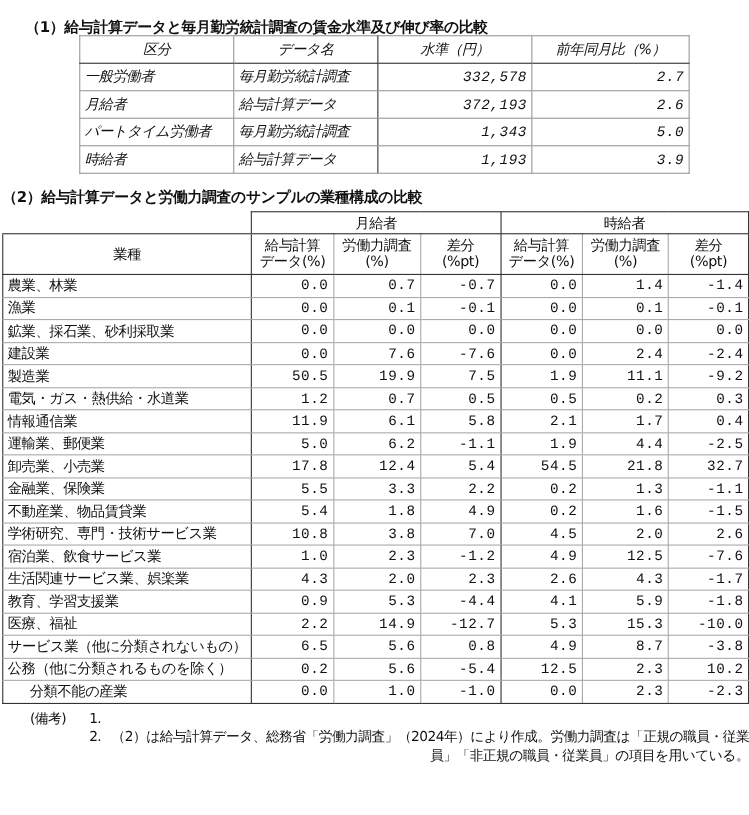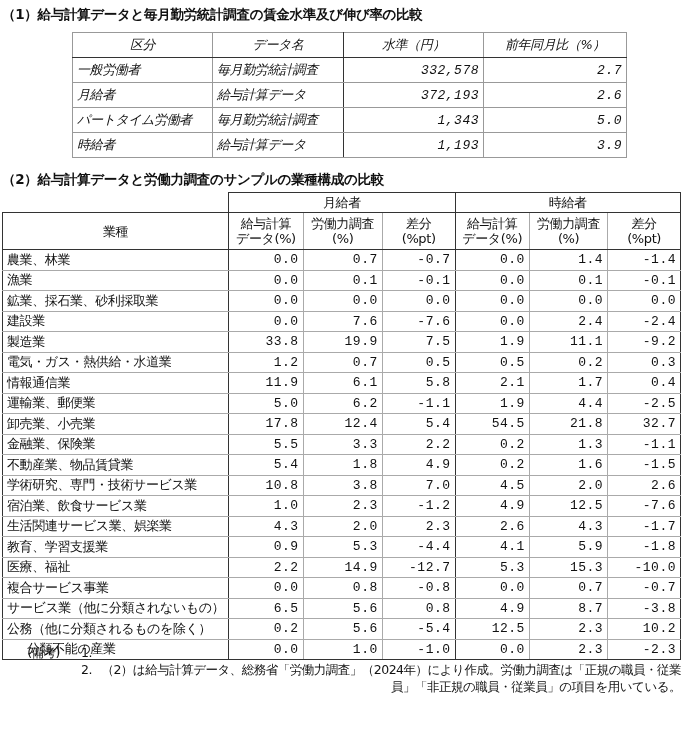--- a/index.html
+++ b/index.html
@@ -38,21 +38,21 @@
 
   .notes { position: absolute; left: 2px; top: 644px; width: 679px; font-size: 12.5px; line-height: 17px; letter-spacing: -0.5px; text-align: right; }
   .note { display: flex; }
   .note-prefix { width: 58px; flex: 0 0 58px; white-space: nowrap; }
   .note-num { width: 32px; flex: 0 0 32px; }
   .note-text { flex: 1; }
 </style>
 </head>
 <body>
 
-<div class="sec-title" style="top:6px;">（1）給与計算データと毎月勤労統計調査の賃金水準及び伸び率の比較</div>
+<div class="sec-title" style="top:16px;margin-left:21px;">（1）給与計算データと毎月勤労統計調査の賃金水準及び伸び率の比較</div>
 
 <table id="t1">
   <colgroup>
     <col style="width:140px">
       <col style="width:131px">
       <col style="width:140px">
       <col style="width:143px">
   </colgroup>
   <tbody>
       <tr class="head">
@@ -166,21 +166,21 @@
         <td class="txt first">建設業</td>
         <td class="num">0.0</td>
         <td class="num">7.6</td>
         <td class="num gsep">-7.6</td>
         <td class="num">0.0</td>
         <td class="num">2.4</td>
         <td class="num last">-2.4</td>
       </tr>
       <tr class="row">
         <td class="txt first">製造業</td>
-        <td class="num">33.8</td>
+        <td class="num">50.5</td>
         <td class="num">19.9</td>
         <td class="num gsep">7.5</td>
         <td class="num">1.9</td>
         <td class="num">11.1</td>
         <td class="num last">-9.2</td>
       </tr>
       <tr class="row">
         <td class="txt first">電気・ガス・熱供給・水道業</td>
         <td class="num">1.2</td>
         <td class="num">0.7</td>
@@ -271,29 +271,20 @@
         <td class="num last">-1.8</td>
       </tr>
       <tr class="row">
         <td class="txt first">医療、福祉</td>
         <td class="num">2.2</td>
         <td class="num">14.9</td>
         <td class="num gsep">-12.7</td>
         <td class="num">5.3</td>
         <td class="num">15.3</td>
         <td class="num last">-10.0</td>
-      </tr>
-      <tr class="row">
-        <td class="txt first">複合サービス事業</td>
-        <td class="num">0.0</td>
-        <td class="num">0.8</td>
-        <td class="num gsep">-0.8</td>
-        <td class="num">0.0</td>
-        <td class="num">0.7</td>
-        <td class="num last">-0.7</td>
       </tr>
       <tr class="row">
         <td class="txt first">サービス業（他に分類されないもの）</td>
         <td class="num">6.5</td>
         <td class="num">5.6</td>
         <td class="num gsep">0.8</td>
         <td class="num">4.9</td>
         <td class="num">8.7</td>
         <td class="num last">-3.8</td>
       </tr>

